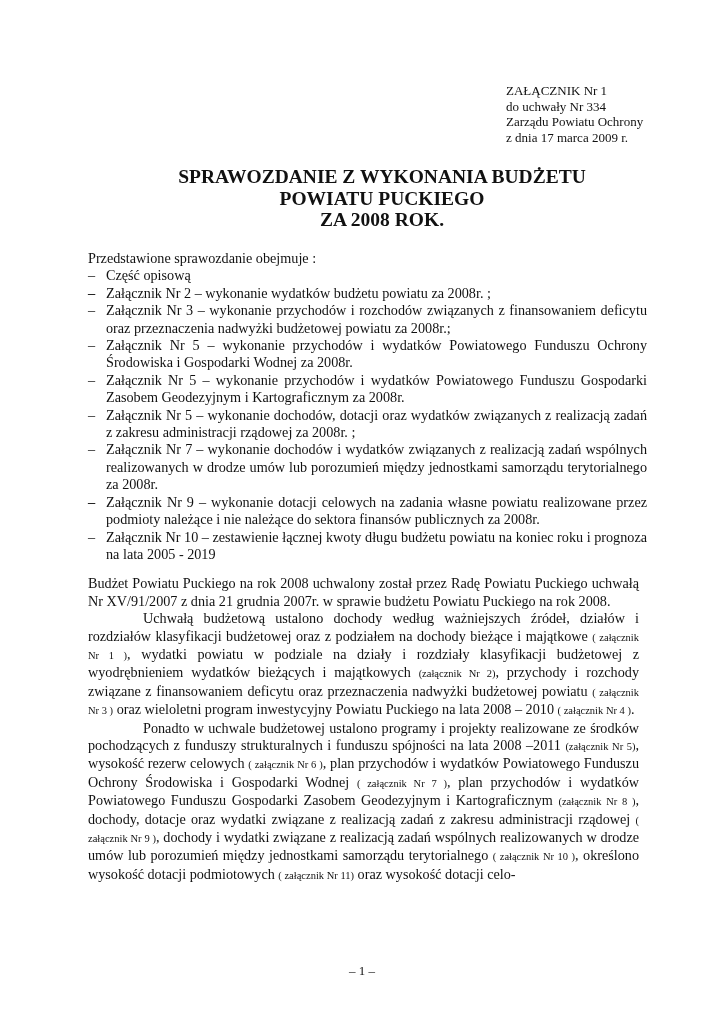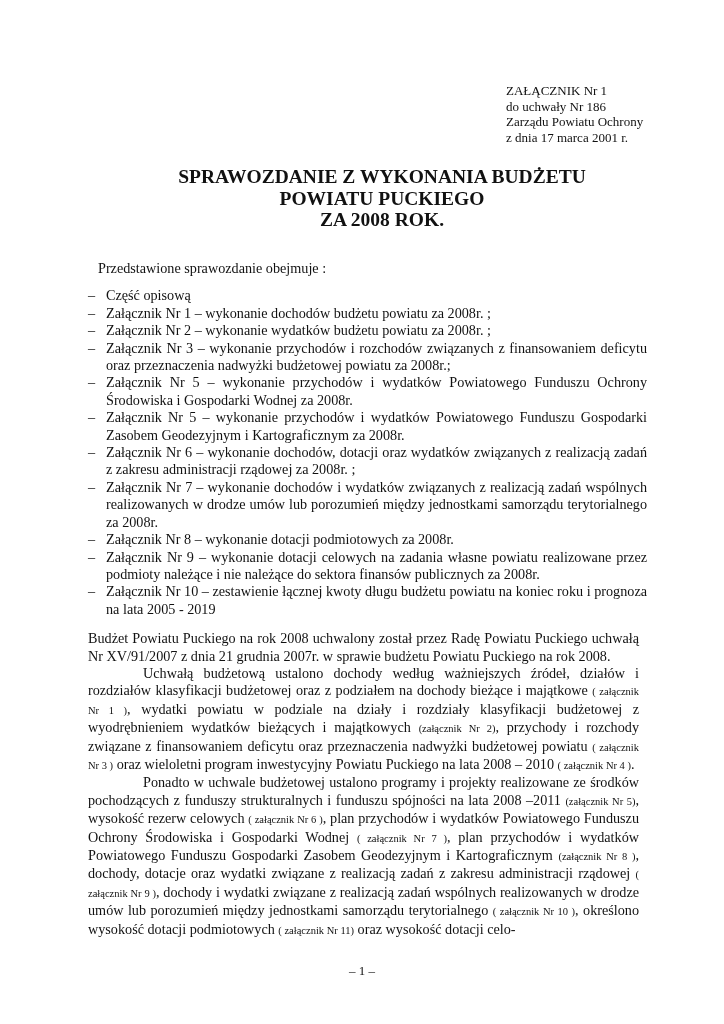--- a/index.html
+++ b/index.html
@@ -13,21 +13,21 @@
       font-size: 13px; line-height: 15.6px; margin-left: 32px;
     }
     .annex div { white-space: nowrap; }
     .title {
       position: absolute; left: 0; width: 764px; top: 166px;
       text-align: center; font-weight: bold; font-size: 19.5px; line-height: 21.5px;
     }
     .content {
       position: absolute; left: 88px; width: 559px; top: 250px;
     }
-    .intro { margin: 10px; }
+    .intro { margin: 0; }
     ul.list { list-style: none; margin: 0; padding: 0; }
     ul.list li {
       position: relative; padding-left: 18px; text-align: justify;
       text-align-last: left;
     }
     ul.list li .dash { position: absolute; left: 0; top: 0; }
     .section {
       margin-top: 18px; font-weight: bold; text-decoration: underline;
     }
     .para { margin: 12px 8px 0 0; text-align: justify; }
@@ -37,43 +37,43 @@
     .pageno {
       position: absolute; left: 0; width: 724px; top: 962px; text-align: center;
       font-size: 13px;
     }
   </style>
 </head>
 <body>
 
 <div class="annex">
   <div>ZAŁĄCZNIK Nr 1</div>
-  <div>do uchwały Nr 186</div>
+  <div>do uchwały Nr 334</div>
   <div>Zarządu Powiatu Ochrony</div>
-  <div>z dnia 17 marca 2001 r.</div>
+  <div>z dnia 17 marca 2009 r.</div>
 </div>
 
 <div class="title">
   <div>SPRAWOZDANIE Z WYKONANIA BUDŻETU</div>
   <div>POWIATU PUCKIEGO</div>
   <div>ZA 2008 ROK.</div>
 </div>
 
 <div class="content">
   <p class="intro">Przedstawione sprawozdanie obejmuje :</p>
   <ul class="list">
     <li><span class="dash">–</span><span>Część opisową</span></li>
-    <li><span class="dash">–</span><span>Załącznik Nr 1 – wykonanie dochodów budżetu powiatu za 2008r. ;</span></li>
+    <li><span class="dash">–</span></li>
     <li><span class="dash">–</span><span>Załącznik Nr 2 – wykonanie wydatków budżetu powiatu za 2008r. ;</span></li>
     <li><span class="dash">–</span><span>Załącznik Nr 3 – wykonanie przychodów i rozchodów związanych z finansowaniem deficytu oraz przeznaczenia nadwyżki budżetowej powiatu za 2008r.;</span></li>
     <li><span class="dash">–</span><span>Załącznik Nr 5 – wykonanie przychodów i wydatków Powiatowego Funduszu Ochrony Środowiska i Gospodarki Wodnej za 2008r.</span></li>
     <li><span class="dash">–</span><span>Załącznik Nr 5 – wykonanie przychodów i wydatków Powiatowego Funduszu Gospodarki Zasobem Geodezyjnym i Kartograficznym za 2008r.</span></li>
-    <li><span class="dash">–</span><span>Załącznik Nr 6 – wykonanie dochodów, dotacji oraz wydatków związanych z realizacją zadań z zakresu administracji rządowej za 2008r. ;</span></li>
+    <li><span class="dash">–</span><span>Załącznik Nr 5 – wykonanie dochodów, dotacji oraz wydatków związanych z realizacją zadań z zakresu administracji rządowej za 2008r. ;</span></li>
     <li><span class="dash">–</span><span>Załącznik Nr 7 – wykonanie dochodów i wydatków związanych z realizacją zadań wspólnych realizowanych w drodze umów lub porozumień między jednostkami samorządu terytorialnego za 2008r.</span></li>
-    <li><span class="dash">–</span><span>Załącznik Nr 8 – wykonanie dotacji podmiotowych za 2008r.</span></li>
+    <li><span class="dash">–</span></li>
     <li><span class="dash">–</span><span>Załącznik Nr 9 – wykonanie dotacji celowych na zadania własne powiatu realizowane przez podmioty należące i nie należące do sektora finansów publicznych za 2008r.</span></li>
     <li><span class="dash">–</span><span>Załącznik Nr 10 – zestawienie łącznej kwoty długu budżetu powiatu na koniec roku i prognoza na lata 2005 - 2019</span></li>
   </ul>
 
 
   <p class="para first">Budżet Powiatu Puckiego na rok 2008 uchwalony został przez Radę Powiatu Puckiego uchwałą Nr XV/91/2007 z dnia 21 grudnia 2007r. w sprawie budżetu Powiatu Puckiego na rok 2008.</p>
 
   <p class="para indent"><span>Uchwałą budżetową ustalono dochody według ważniejszych źródeł, działów i rozdziałów klasyfikacji budżetowej oraz z podziałem na dochody bieżące i majątkowe </span><span class="small">( załącznik Nr 1 )</span><span>, wydatki powiatu w podziale na działy i rozdziały klasyfikacji budżetowej z wyodrębnieniem wydatków bieżących i majątkowych </span><span class="small">(załącznik Nr 2)</span><span>, przychody i rozchody związane z finansowaniem deficytu oraz przeznaczenia nadwyżki budżetowej powiatu </span><span class="small">( załącznik Nr 3 )</span><span> oraz wieloletni program inwestycyjny Powiatu Puckiego na lata 2008 – 2010 </span><span class="small">( załącznik Nr 4 )</span><span>.</span></p>
 
   <p class="para indent"><span>Ponadto w uchwale budżetowej ustalono programy i projekty realizowane ze środków pochodzących z funduszy strukturalnych i funduszu spójności na lata 2008 –2011 </span><span class="small">(załącznik Nr 5)</span><span>, wysokość rezerw celowych </span><span class="small">( załącznik Nr 6 )</span><span>, plan przychodów i wydatków Powiatowego Funduszu Ochrony Środowiska i Gospodarki Wodnej </span><span class="small">( załącznik Nr 7 )</span><span>, plan przychodów i wydatków Powiatowego Funduszu Gospodarki Zasobem Geodezyjnym i Kartograficznym </span><span class="small">(załącznik Nr 8 )</span><span>, dochody, dotacje oraz wydatki związane z realizacją zadań z zakresu administracji rządowej </span><span class="small">( załącznik Nr 9 )</span><span>, dochody i wydatki związane z realizacją zadań wspólnych realizowanych w drodze umów lub porozumień między jednostkami samorządu terytorialnego </span><span class="small">( załącznik Nr 10 )</span><span>, określono wysokość dotacji podmiotowych </span><span class="small">( załącznik Nr 11)</span><span> oraz wysokość dotacji celo-</span></p>

